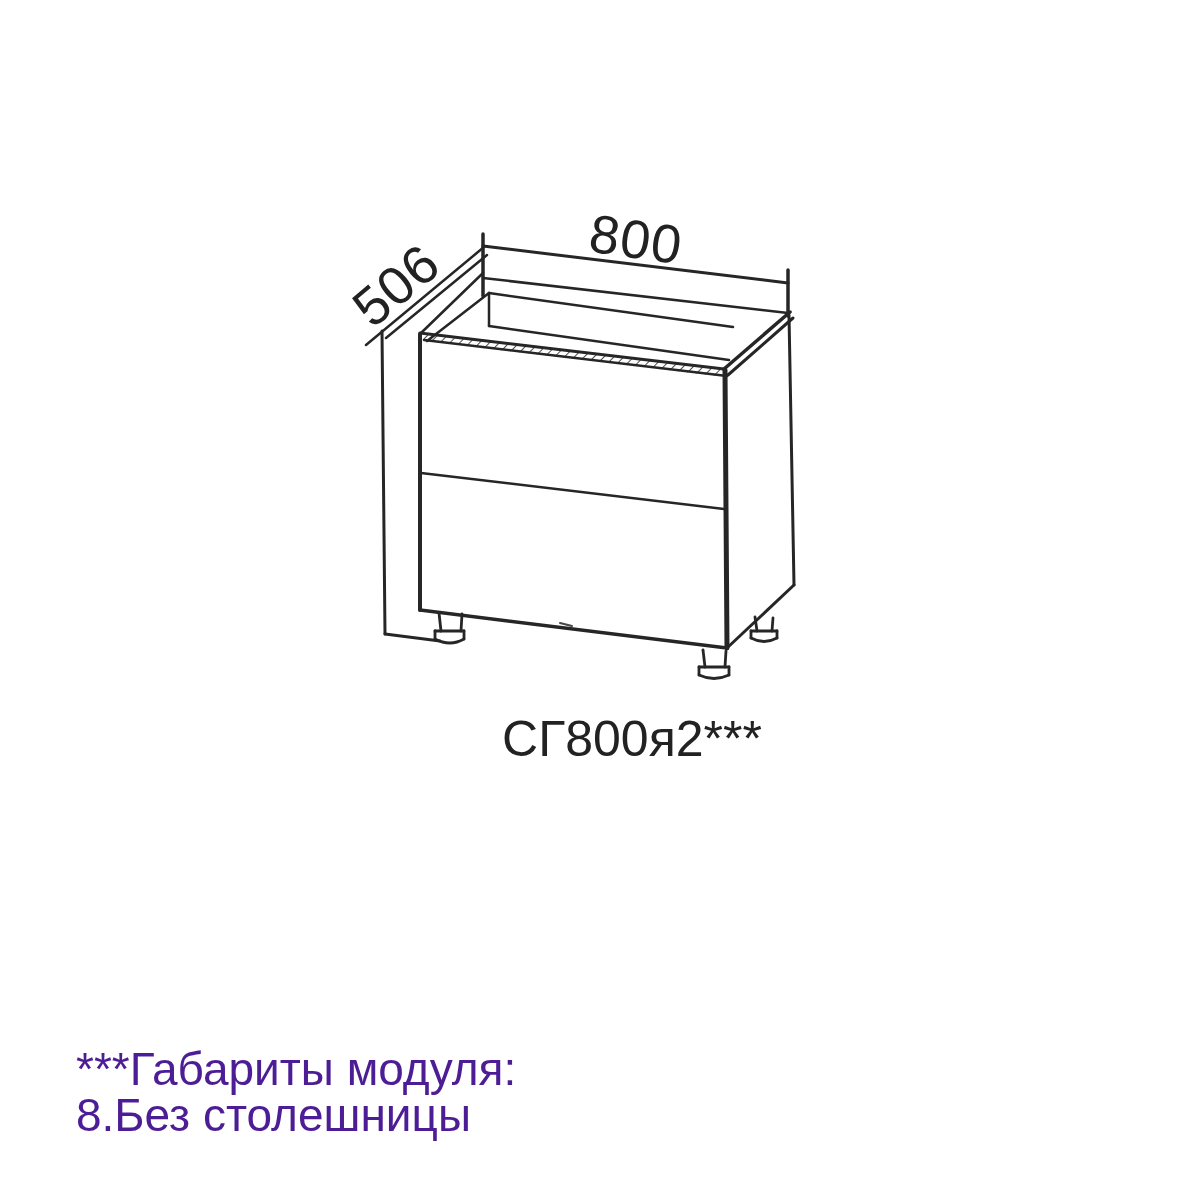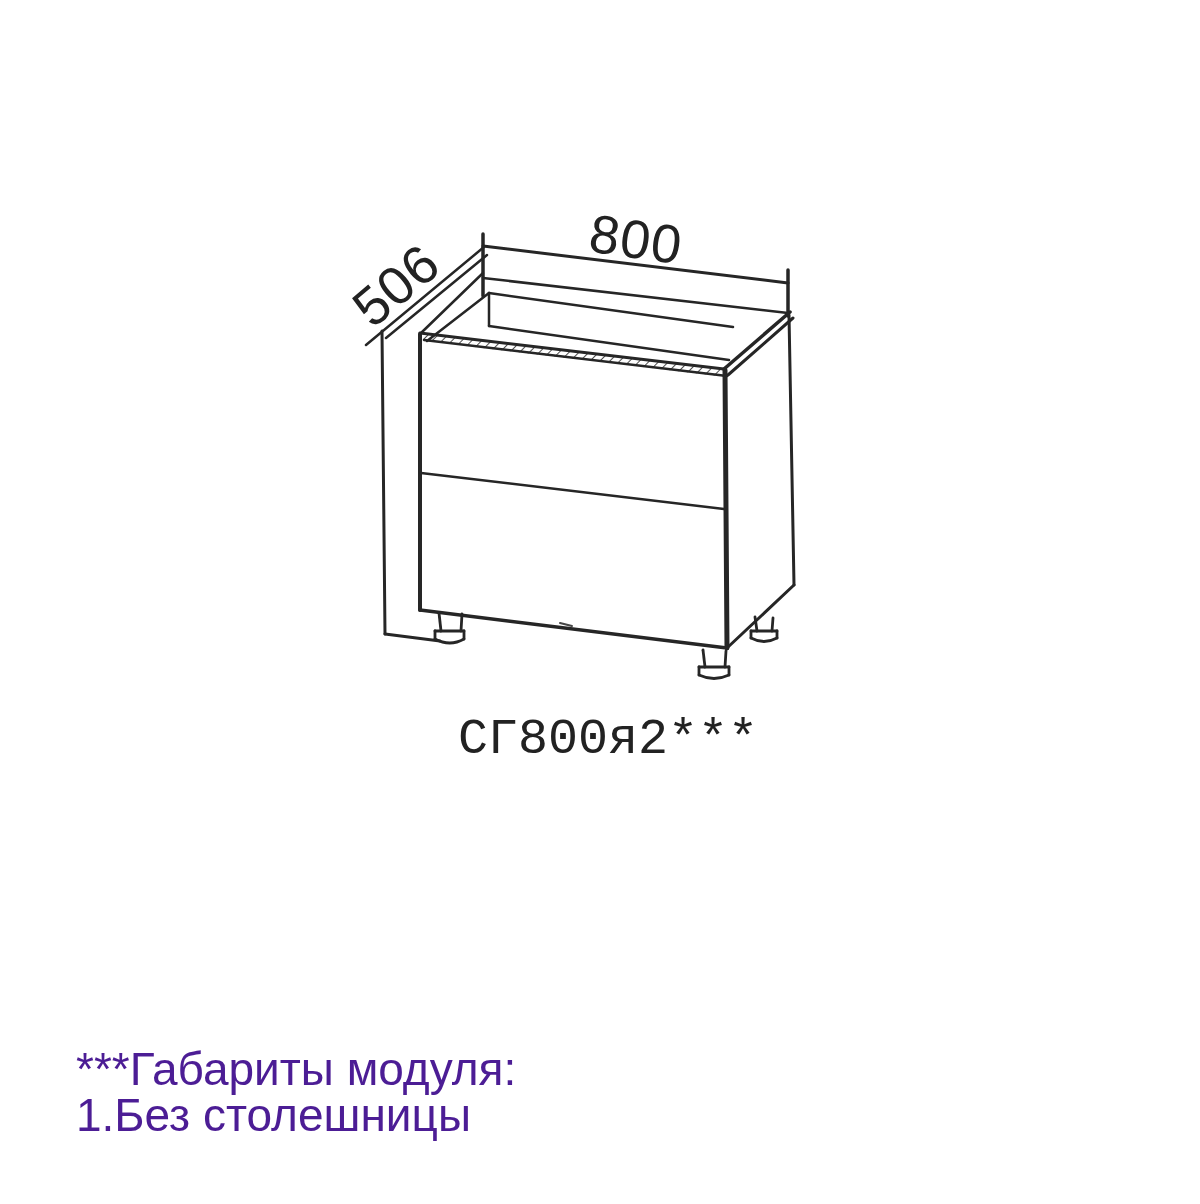--- a/index.html
+++ b/index.html
@@ -36,24 +36,23 @@
     top: 239px;
     transform: translate(-50%, -50%) rotate(8deg);
   }
   .dim-506 {
     left: 396px;
     top: 285px;
     transform: translate(-50%, -50%) rotate(-40deg);
   }
   .product-code {
     font-size: 50px;
-    left: 608px;
+    left: 632px;
     top: 739px;
     transform: translate(-50%, -50%);
-    font-family: Liberation Mono, monospace;
   }
   .product-dim-1 {
     font-size: 46px;
     left: 601px;
     top: 794px;
     transform: translate(-50%, -50%);
   }
   .product-dim-2 {
     font-size: 46px;
     left: 590px;
@@ -154,16 +153,16 @@
     </g>
   </svg>
 
   <div class="label dim-label dim-800">800</div>
   <div class="label dim-label dim-506">506</div>
 
   <div class="label product-code">СГ800я2***</div>
 
   <div class="footnote">
     <div>***Габариты модуля:</div>
-    <div>1.Без столешницы</div>
+    <div>8.Без столешницы</div>
   </div>
 
 </div>
 
 </body></html>

